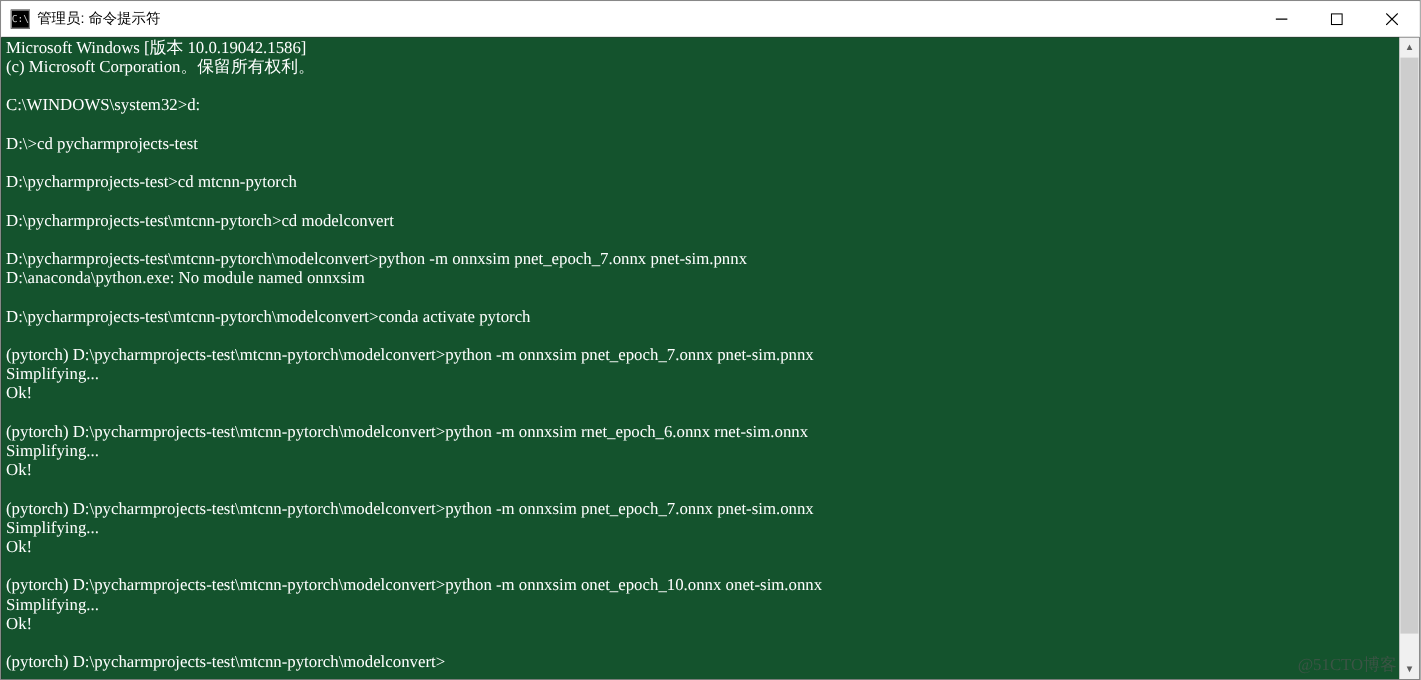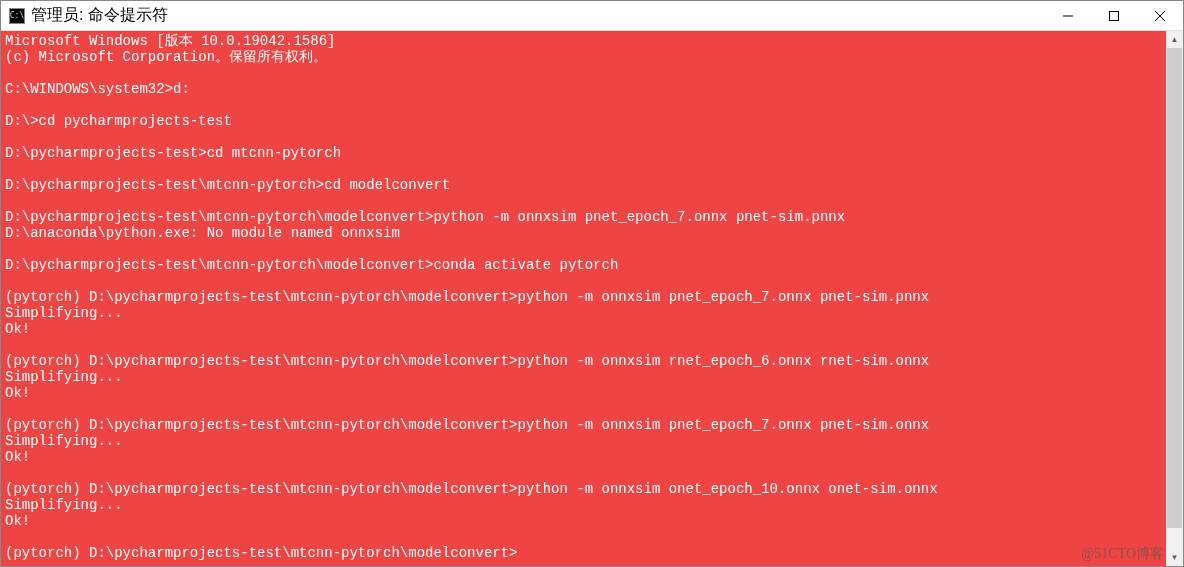--- a/index.html
+++ b/index.html
@@ -41,21 +41,21 @@
       background: #000;
       border: 1px solid #888;
     }
     .titlebar-icon-inner {
       font-size: 8px;
       color: #ccc;
       font-family: monospace;
       line-height: 1;
     }
     .titlebar-text {
-      font-size: 16px;
+      font-size: 12px;
       color: #000;
       flex: 1;
     }
     .window-controls {
       display: flex;
       height: 100%;
     }
     .window-control {
       width: 46px;
       height: 100%;
@@ -69,23 +69,23 @@
       height: 10px;
     }
     .terminal-container {
       flex: 1;
       display: flex;
       background: #000000;
       overflow: hidden;
     }
     .terminal {
       flex: 1;
-      background: #ef4444;
+      background: #14532d;
       color: #ffffff;
-      font-family: Liberation Mono, monospace;
+      font-family: Liberation Serif, serif;
       font-size: 14px;
       line-height: 16px;
       padding: 2px 4px;
       white-space: pre;
       overflow: hidden;
     }
     .scrollbar-track {
       width: 17px;
       background: #f0f0f0;
       position: relative;

